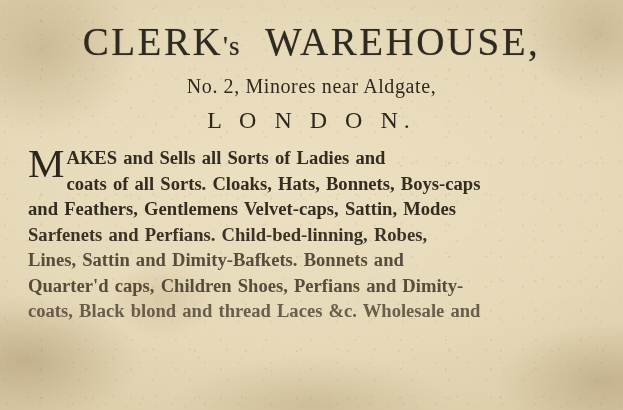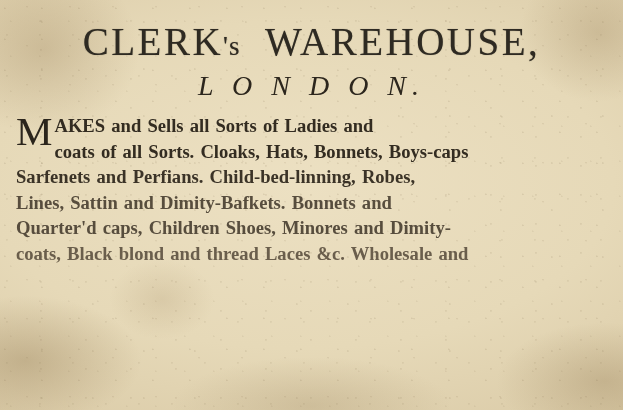--- a/index.html
+++ b/index.html
@@ -51,21 +51,21 @@
       radial-gradient(circle at 21% 85%, rgba(110,90,60,0.12) 0.6px, transparent 1.2px),
       radial-gradient(circle at 91% 72%, rgba(110,90,60,0.13) 0.6px, transparent 1.2px);
     background-size: 37px 31px, 43px 39px, 29px 35px, 51px 47px, 33px 41px, 45px 29px;
     opacity: 0.8;
     pointer-events: none;
   }
 
   #content {
     position: relative;
     z-index: 3;
-    padding: 0 14px;
+    padding: 0 26px;
   }
 
   
   .title {
     text-align: center;
     font-family: "Liberation Serif", serif;
     font-size: 39px;
     letter-spacing: 2.5px;
     color: #2e2a22;
     margin-top: 22px;
@@ -79,22 +79,21 @@
     text-align: center;
     font-size: 20px;
     color: #30291f;
     margin-top: 14px;
     letter-spacing: 0.6px;
     white-space: nowrap;
   }
 
   .city {
     text-align: center;
-    font-size: 28px;
-    font-style: italic;
+    font-size: 24px;
     letter-spacing: 6px;
     color: #2c261d;
     margin-top: 9px;
     white-space: nowrap;
   }
 
   
   .body-text {
     margin-top: 11px;
     font-size: 18.6px;
@@ -124,27 +123,29 @@
 </head>
 <body>
 
 <div id="card">
   <div id="content">
 
     <div class="title">
       <span>CLERK</span><span class="sm">'s</span>&nbsp;&nbsp;<span>WAREHOUSE,</span>
     </div>
 
+    <div class="subtitle">No. 2, Minores near Aldgate,</div>
 
     <div class="city">L O N D O N.</div>
 
     <div class="body-text">
       <span class="dropcap">M</span>
       <span class="ln">AKES and Sells all Sorts of Ladies and</span>
       <span class="ln">coats of all Sorts.   Cloaks, Hats, Bonnets, Boys-caps</span>
+      <span class="ln">and Feathers, Gentlemens Velvet-caps, Sattin, Modes</span>
       <span class="ln fade1">Sarfenets and Perfians.  Child-bed-linning, Robes,</span>
       <span class="ln fade2">Lines, Sattin and Dimity-Bafkets.  Bonnets and</span>
-      <span class="ln fade2">Quarter'd caps, Children Shoes, Minores and Dimity-</span>
+      <span class="ln fade2">Quarter'd caps, Children Shoes, Perfians and Dimity-</span>
       <span class="ln fade3">coats, Black blond and thread Laces &amp;c. Wholesale and</span>
     </div>
 
   </div>
 </div>
 
 </body></html>

